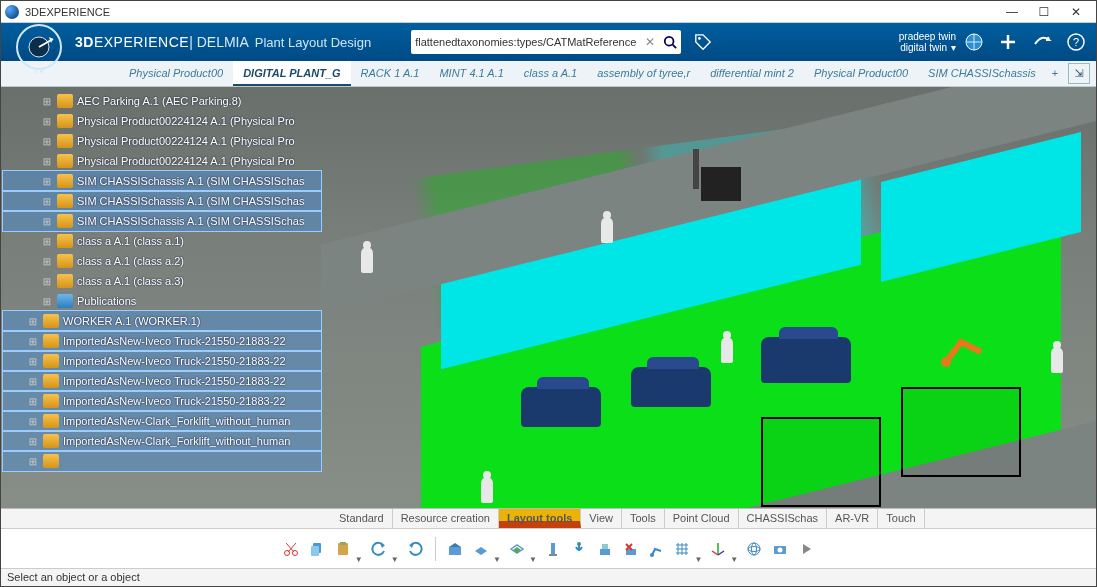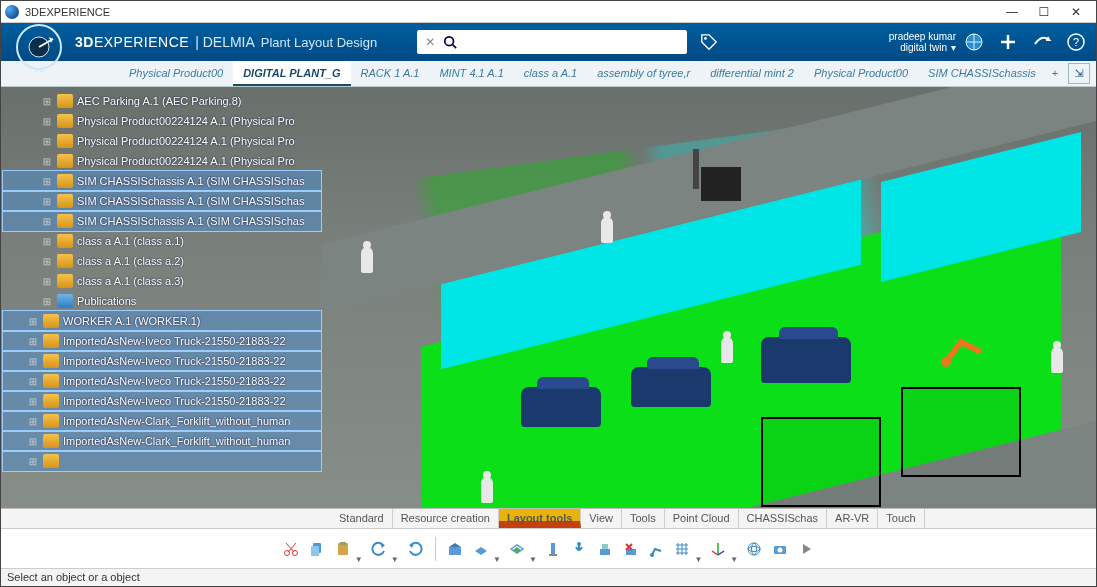--- a/index.html
+++ b/index.html
@@ -7,21 +7,21 @@
 .titlebar { height: 22px; background: #fff; display: flex; align-items: center; padding: 0 4px; border-bottom: 1px solid #ccc; }
 .titlebar .tb-icon { width: 14px; height: 14px; border-radius: 50%; background: radial-gradient(circle at 30% 30%, #5af, #036); margin-right: 6px; }
 .titlebar .tb-title { font-size: 11px; color: #333; flex: 1; }
 .titlebar .tb-btn { width: 32px; height: 20px; display: flex; align-items: center; justify-content: center; font-size: 12px; cursor: pointer; color: #333; }
 
 .topbar { height: 38px; background: linear-gradient(180deg,#005e9e,#004a85); display: flex; align-items: center; color: #fff; padding-left: 8px; }
 .compass { width: 60px; height: 60px; position: relative; margin-right: 6px; margin-top: 10px; }
 .compass svg { width: 100%; height: 100%; }
 .brand { font-size: 14px; font-weight: bold; letter-spacing: .5px; }
 .brand .exp { font-weight: normal; }
-.brand-sub { margin-left: 6px; font-size: 14px; color: #d6e8f5; font-weight: 300; }
+.brand-sub { font-size: 14px; color: #d6e8f5; font-weight: 300; }
 .brand-app { margin-left: 6px; font-size: 13px; color: #cde5f4; }
 .searchbox { margin-left: 40px; height: 24px; background: #fff; border-radius: 2px; display: flex; align-items: center; padding: 0 4px; width: 270px; }
 .searchbox input { border: none; outline: none; font-size: 11px; flex: 1; color: #333; }
 .searchbox .clr { font-size: 12px; color: #888; cursor: pointer; padding: 0 4px; }
 .searchbox .mag { width: 14px; height: 14px; margin-left: 4px; }
 .tagbtn { margin-left: 10px; width: 24px; height: 24px; display:flex; align-items:center; justify-content:center; cursor:pointer; }
 .spacer { flex: 1; }
 .userblk { display: flex; flex-direction: column; align-items: flex-end; margin-right: 8px; font-size: 10px; line-height: 1.1; }
 .userblk .role { display: flex; align-items: center; gap: 4px; }
 .tb-icons { display: flex; align-items: center; gap: 14px; margin-right: 10px; }
@@ -93,35 +93,36 @@
         <circle cx="30" cy="30" r="10" fill="#0b2f4a" stroke="#cfe7f7"></circle>
         <path d="M30 30 L44 22" stroke="#fff" stroke-width="2"></path>
         <polygon points="44,22 40,20 42,26" fill="#fff"></polygon>
         <text x="30" y="56" font-size="6" fill="#cfe7f7" text-anchor="middle">V.R</text>
       </svg>
   </div>
   <span class="brand"><span>3D</span><span class="exp">EXPERIENCE</span></span>
   <span class="brand-sub">| <span>DELMIA</span></span>
   <span class="brand-app">Plant Layout Design</span>
   <div class="searchbox">
+    <input value="flattenedtaxonomies:types/CATMatReference" style="">
     <span class="clr">✕</span>
     <svg class="mag" viewBox="0 0 16 16">
         <circle cx="7" cy="7" r="5" fill="none" stroke="#005" stroke-width="2"></circle>
         <line x1="11" y1="11" x2="15" y2="15" stroke="#005" stroke-width="2"></line>
       </svg>
   </div>
   <div class="tagbtn">
     <svg viewBox="0 0 20 20" width="18" height="18">
         <path d="M2 2 L10 2 L18 10 L10 18 L2 10 Z" fill="none" stroke="#fff" stroke-width="1.5"></path>
         <circle cx="6" cy="6" r="1.5" fill="#fff"></circle>
       </svg>
   </div>
   <div class="spacer"></div>
   <div class="userblk">
-    <span>pradeep kumar</span>
+    <span>pradeep twin</span>
     <span class="role">
         <span>digital twin</span>
         <span>▾</span>
       </span>
   </div>
   <div class="tb-icons">
     <div class="tb-ic">
         <svg viewBox="0 0 20 20">
           <circle cx="10" cy="10" r="8" fill="#2a8fce" stroke="#fff"></circle>
           <path d="M3 10 h14 M10 2 v16" stroke="#fff" stroke-width=".8"></path>

